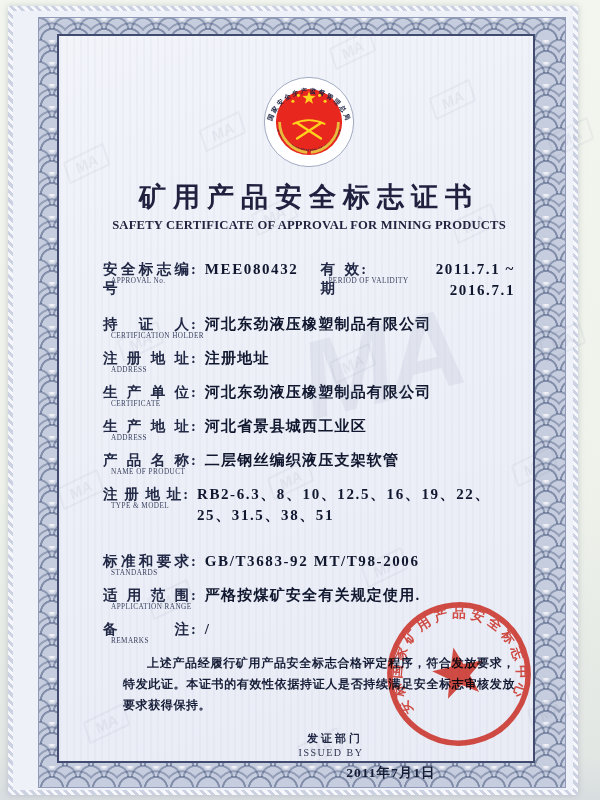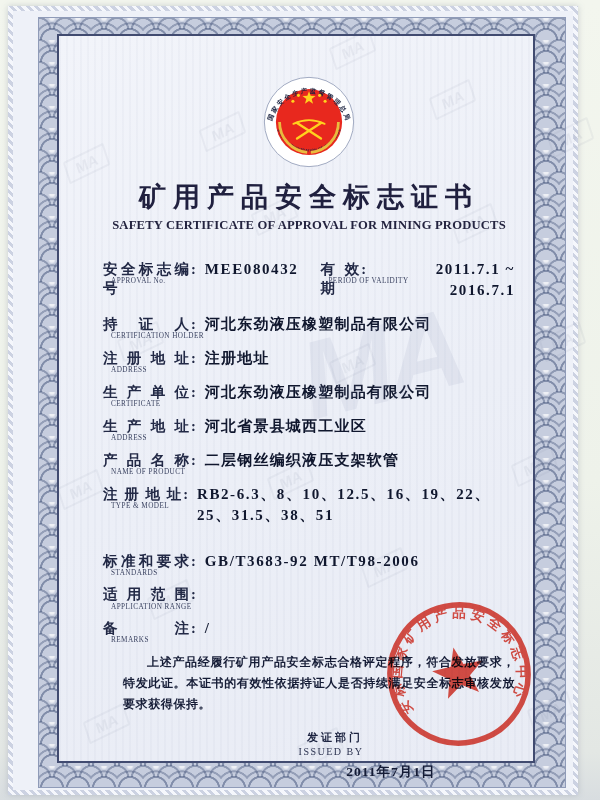--- a/index.html
+++ b/index.html
@@ -197,20 +197,21 @@
     <div class="frow gap-top">
       <span class="lbl w86">标准和要求</span>
         <span class="colon">:</span>
       <span class="val num">GB/T3683-92 MT/T98-2006</span>
       <span class="sub">STANDARDS</span>
     </div>
 
     <div class="frow">
       <span class="lbl w86">适用范围</span>
         <span class="colon">:</span>
+      <span class="val">严格按煤矿安全有关规定使用.</span>
       <span class="sub">APPLICATION RANGE</span>
     </div>
 
     <div class="frow">
       <span class="lbl w86">备注</span>
         <span class="colon">:</span>
       <span class="val">/</span>
       <span class="sub">REMARKS</span>
     </div>
 

